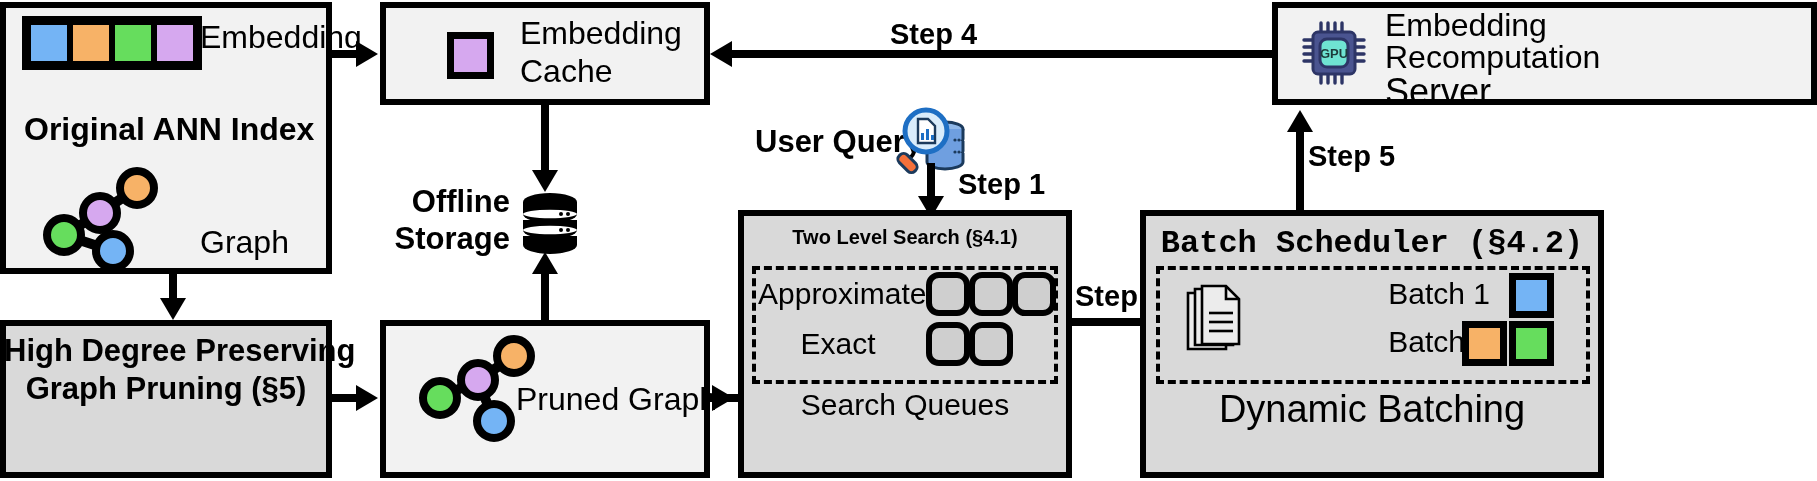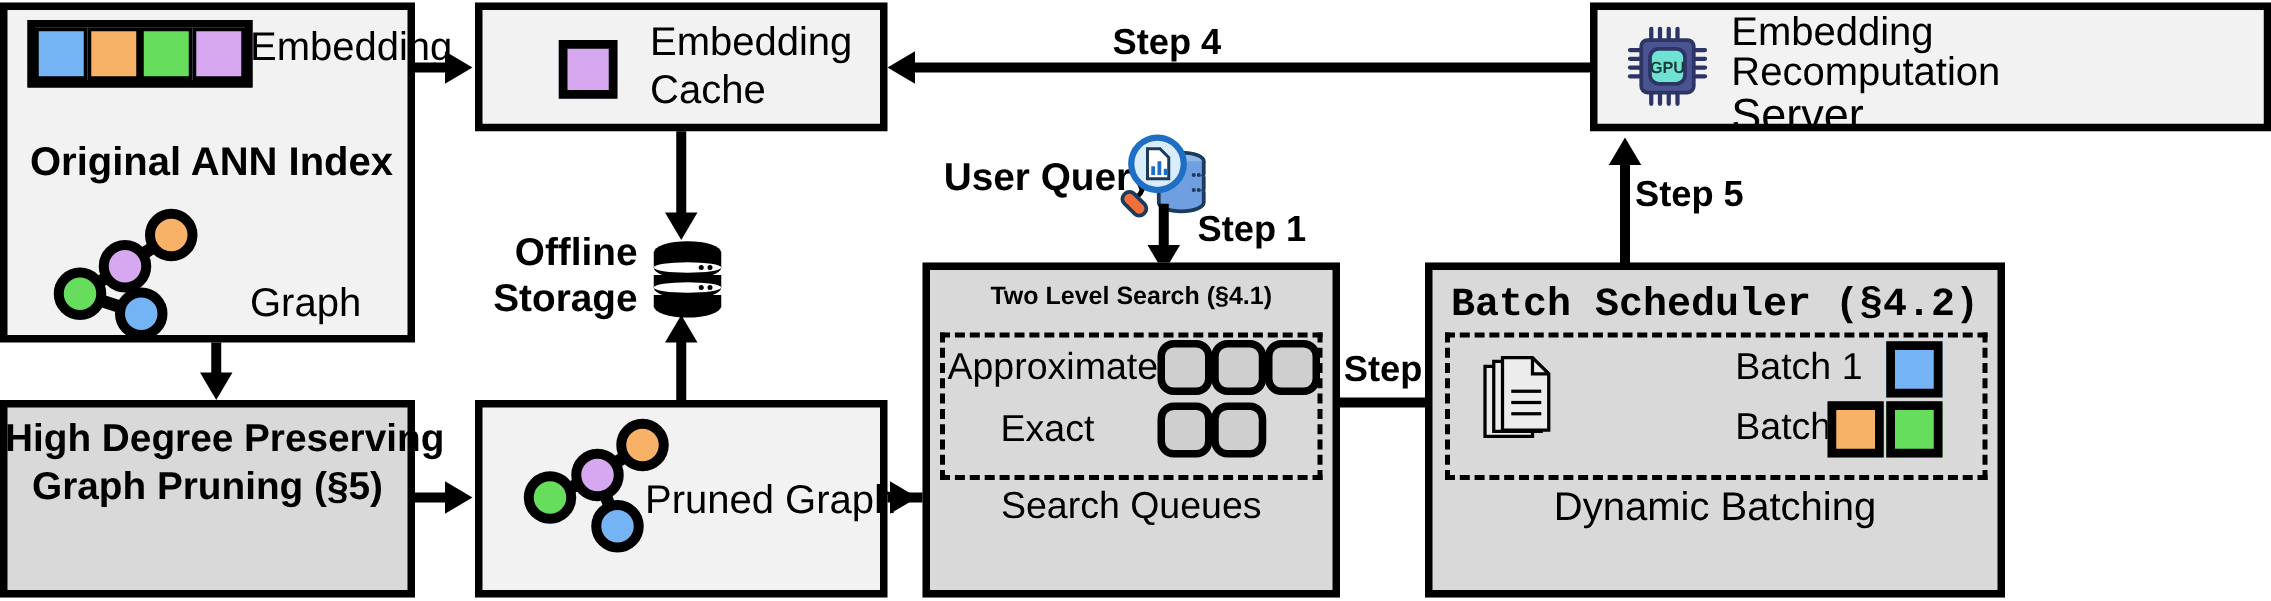--- a/index.html
+++ b/index.html
@@ -268,21 +268,21 @@
     </svg>
   </div>
 
   <div class="lbl rgt" style="left:1300px; top:277px; width:190px; font-size:30px;">Batch 1</div>
   <div class="sq" style="left:1509px; top:273px; width:45px; height:45px; background:#74b4f5;"></div>
 
   <div class="lbl rgt" style="left:1300px; top:325px; width:190px; font-size:30px;">Batch 2</div>
   <div class="sq" style="left:1462px; top:321px; width:45px; height:45px; background:#f7b267;"></div>
   <div class="sq" style="left:1509px; top:321px; width:45px; height:45px; background:#66dd5d;"></div>
 
-  <div class="lbl ctr" style="left:1142px; top:388px; width:460px; font-size:32px;">Dynamic Batching</div>
+  <div class="lbl ctr" style="left:1142px; top:388px; width:460px; font-size:38px;">Dynamic Batching</div>
 
   <div class="lbl bold" style="left:1308px; top:140px; font-size:29px;">Step 5</div>
   <div class="ln" style="left:1296px; top:130px; width:8px; height:82px;"></div>
   <div class="head up" style="left:1287px; top:110px;"></div>
 
   <div class="box" style="left:1272px; top:2px; width:545px; height:103px;"></div>
 
   <div class="svgwrap" style="left:1303px; top:22px;">
     <svg width="62" height="62" viewBox="0 0 62 62">
       <g stroke="#2d3566" stroke-width="3.4" stroke-linecap="round">

